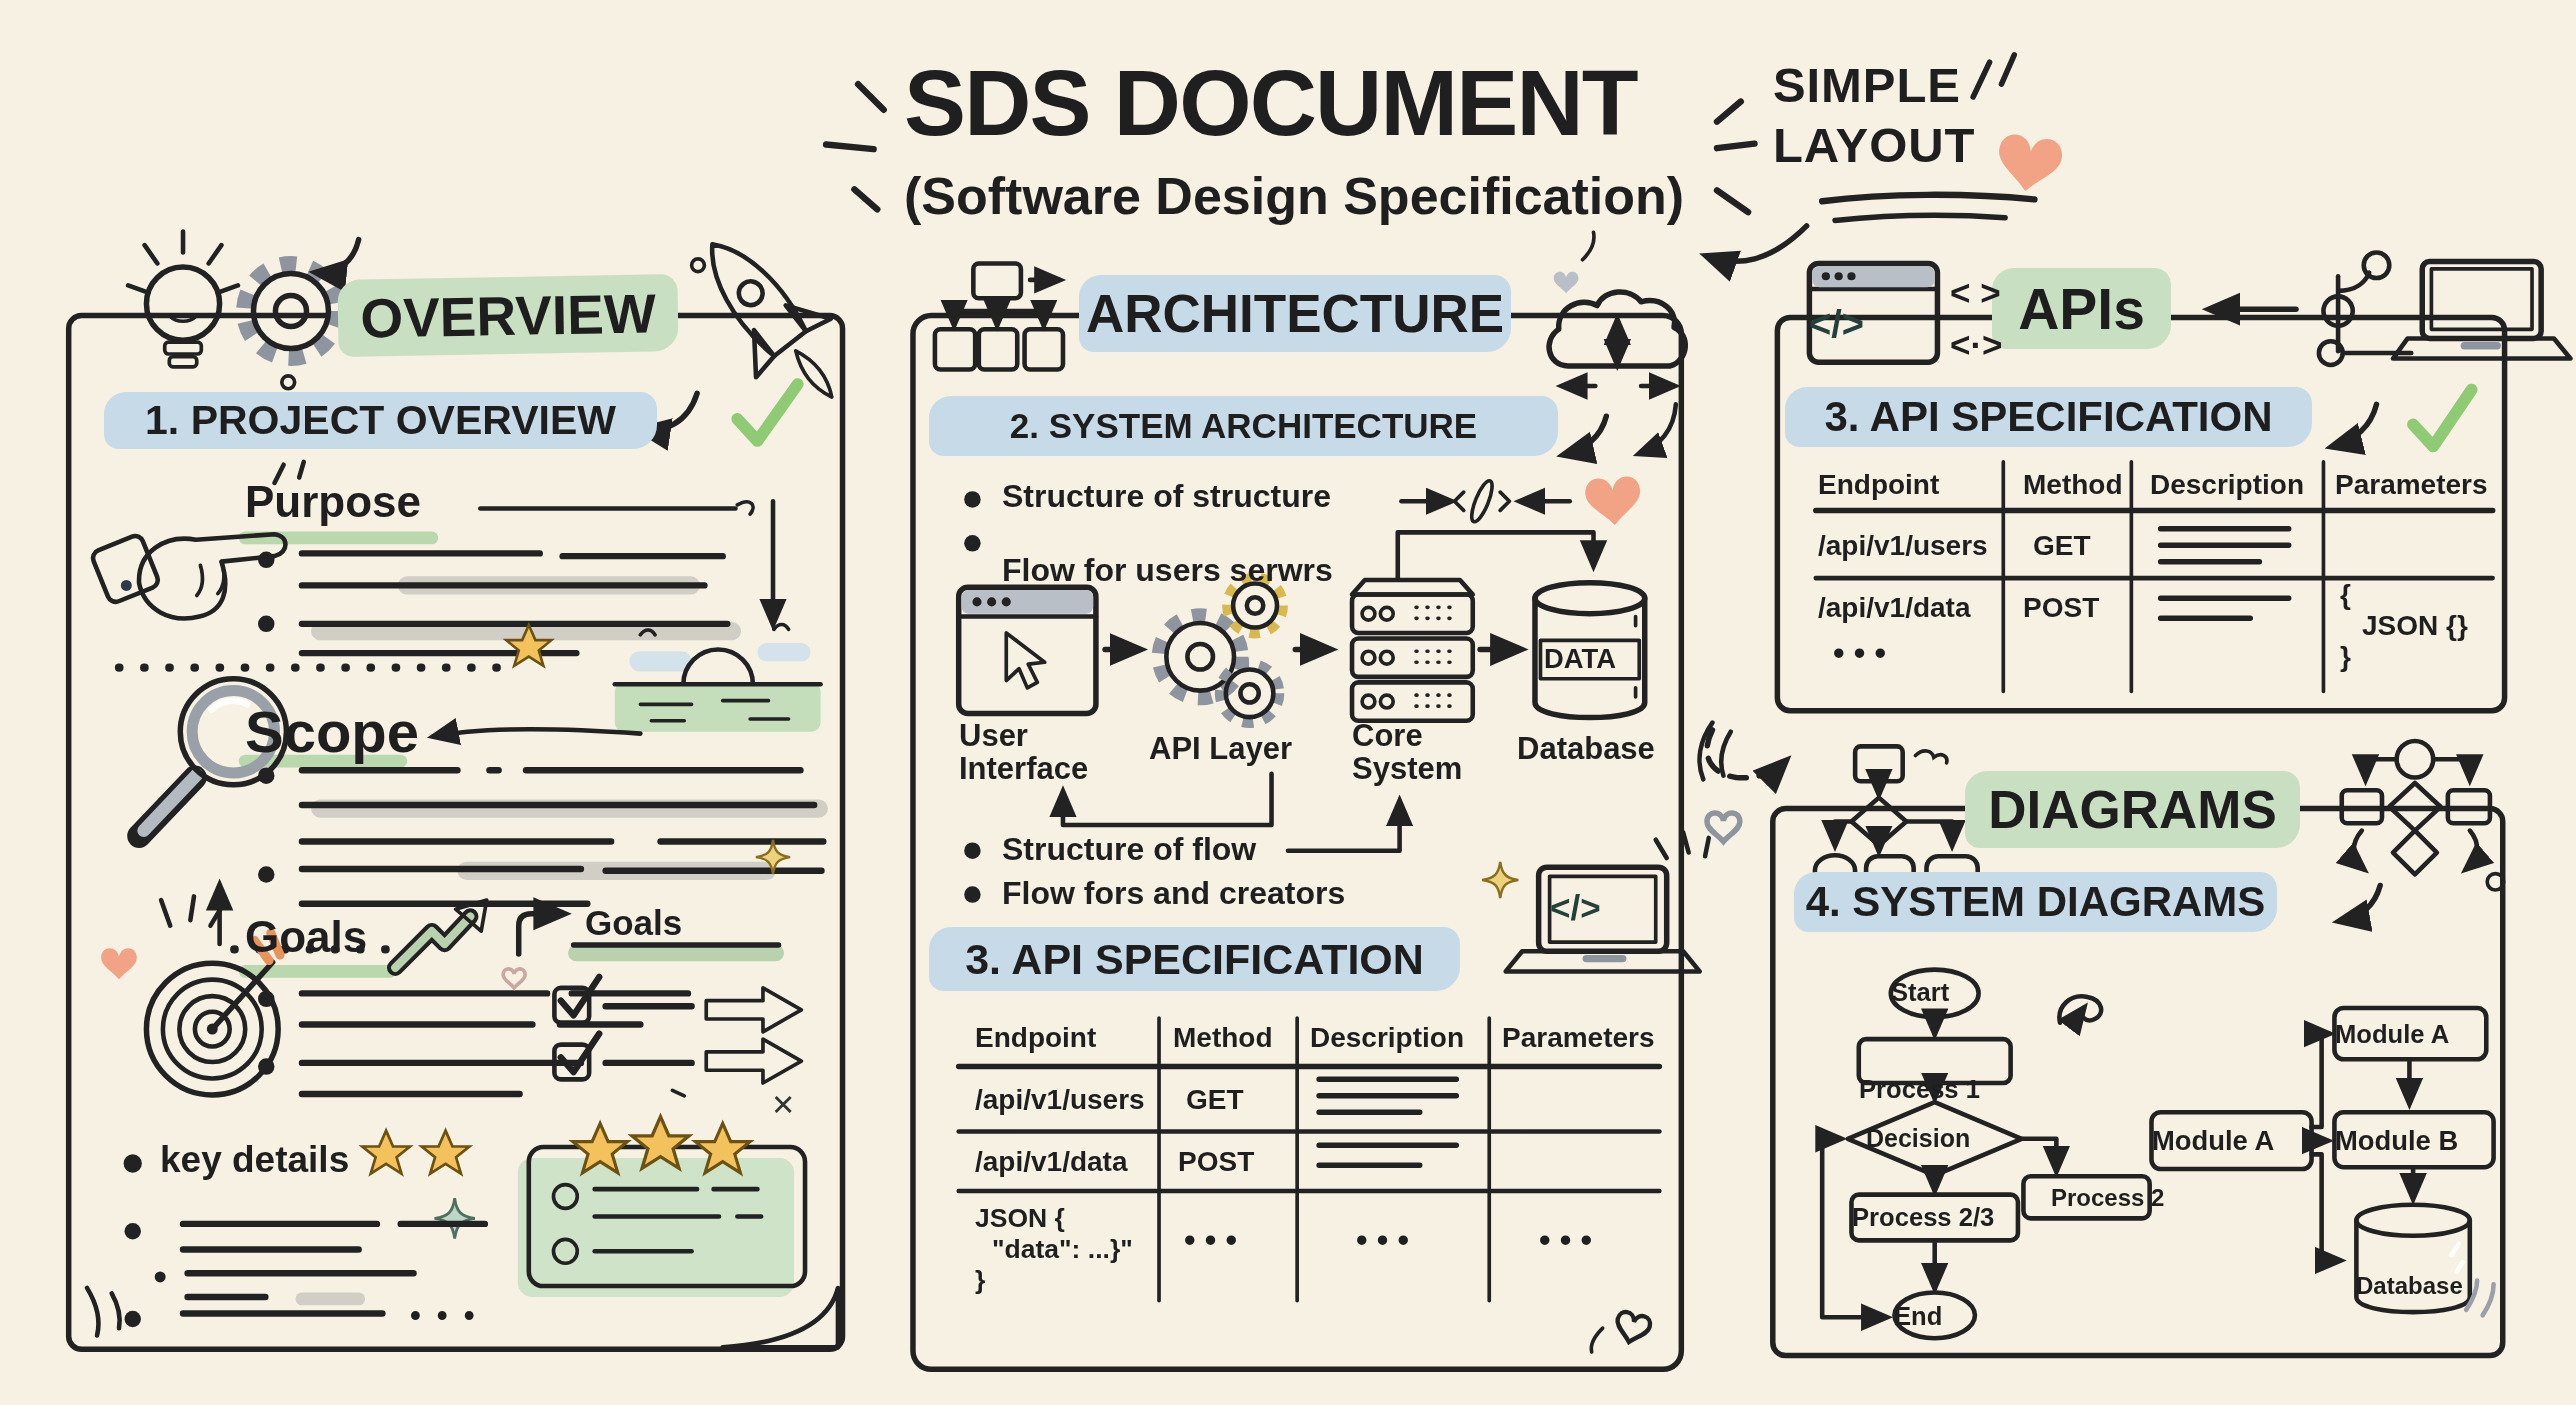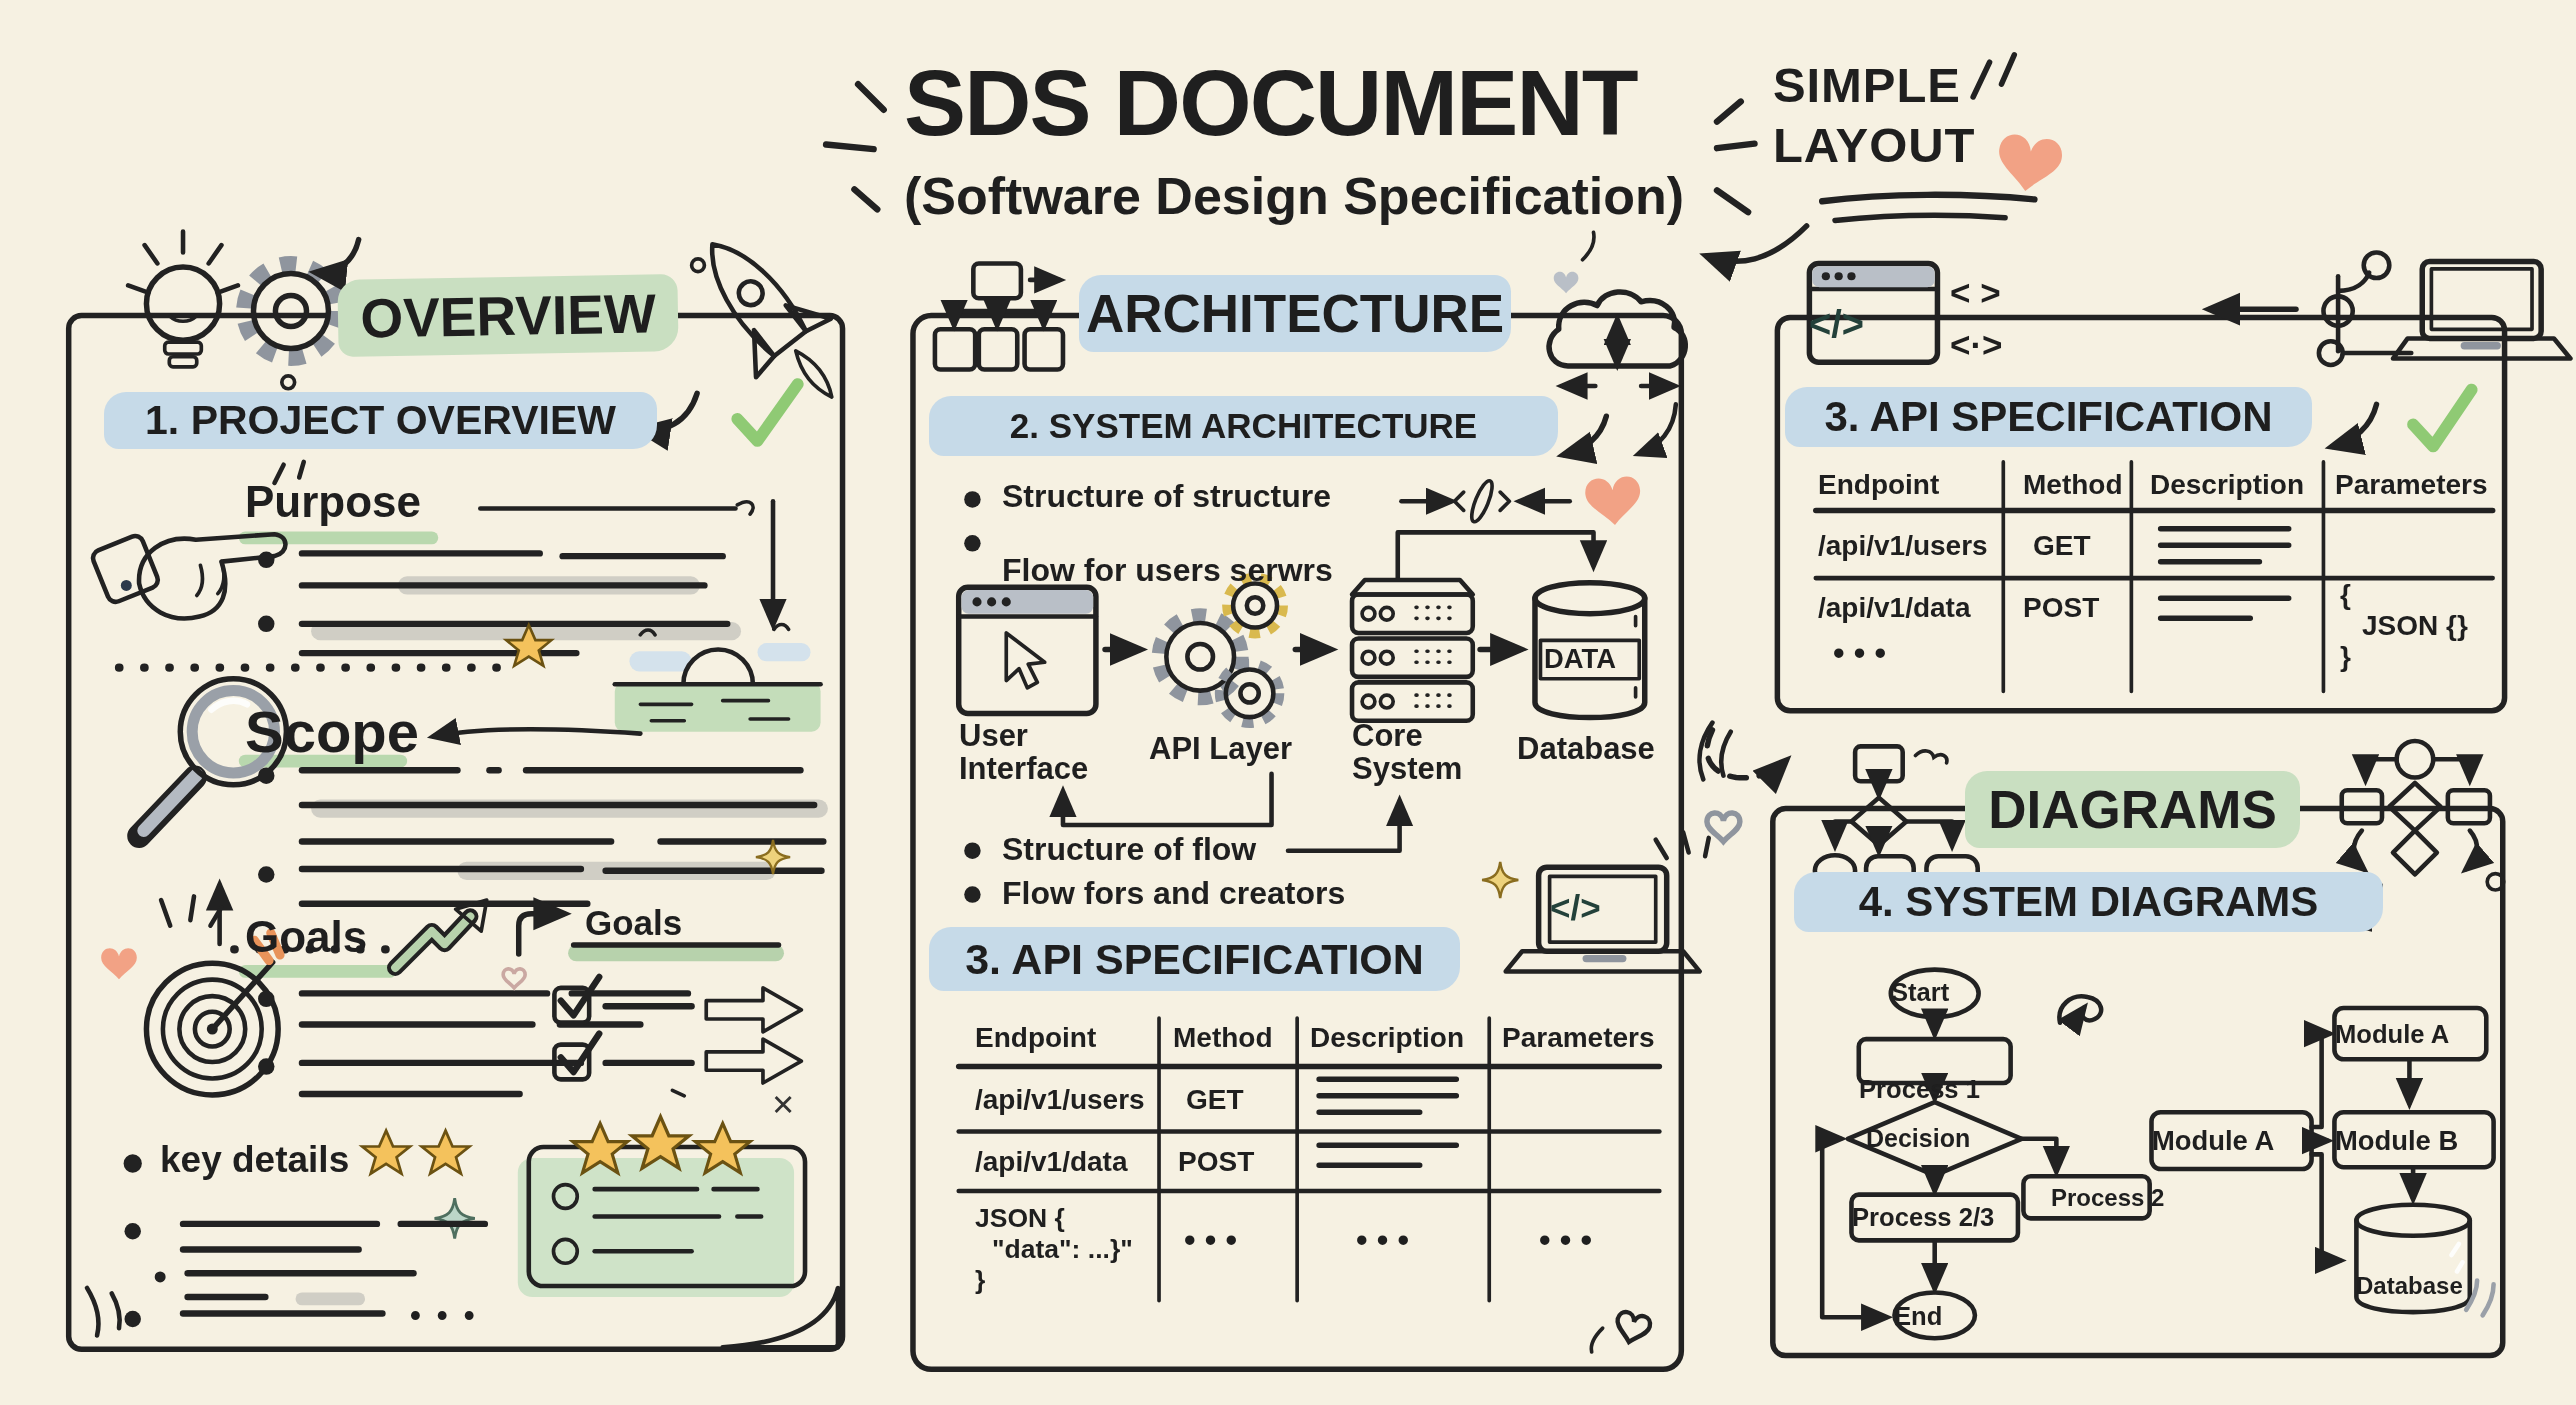--- a/index.html
+++ b/index.html
@@ -484,36 +484,37 @@
 <div class="t" style="left:975px;top:1204px;font-size:26.5px;">JSON {</div>
 <div class="t" style="left:992px;top:1235px;font-size:26.5px;">"data": ...}"</div>
 <div class="t" style="left:975px;top:1266px;font-size:26.5px;">}</div>
 <div class="t" style="left:1184px;top:1222px;font-size:33px;">• • •</div>
 <div class="t" style="left:1356px;top:1222px;font-size:33px;">• • •</div>
 <div class="t" style="left:1539px;top:1222px;font-size:33px;">• • •</div>
 
 <div class="t c" style="left:1809px;top:304px;width:128px;font-size:38px;color:#23413a;">&lt;/&gt;</div>
 <div class="t" style="left:1950px;top:274px;font-size:35px;">&lt; &gt;</div>
 <div class="t" style="left:1950px;top:326px;font-size:35px;">&lt;·&gt;</div>
+<div class="hl g" style="left:1992px;top:268px;width:179px;height:81px;font-size:57px;">APIs</div>
 <div class="hl b" style="left:1785px;top:387px;width:527px;height:60px;font-size:42px;">3. API SPECIFICATION</div>
 <div class="t" style="left:1818px;top:470px;font-size:28px;">Endpoint</div>
 <div class="t" style="left:2023px;top:470px;font-size:28px;">Method</div>
 <div class="t" style="left:2150px;top:470px;font-size:28px;">Description</div>
 <div class="t" style="left:2335px;top:470px;font-size:28px;">Parameters</div>
 <div class="t" style="left:1818px;top:531px;font-size:28px;">/api/v1/users</div>
 <div class="t" style="left:2033px;top:531px;font-size:28px;">GET</div>
 <div class="t" style="left:1818px;top:593px;font-size:28px;">/api/v1/data</div>
 <div class="t" style="left:2023px;top:593px;font-size:28px;">POST</div>
 <div class="t" style="left:2340px;top:580px;font-size:28px;">{</div>
 <div class="t" style="left:2362px;top:611px;font-size:28px;">JSON {}</div>
 <div class="t" style="left:2340px;top:642px;font-size:28px;">}</div>
 <div class="t" style="left:1833px;top:635px;font-size:33px;">• • •</div>
 
 <div class="hl g" style="left:1965px;top:771px;width:335px;height:77px;font-size:53px;">DIAGRAMS</div>
-<div class="hl b" style="left:1794px;top:872px;width:589px;height:60px;font-size:42px;">4. SYSTEM DIAGRAMS</div>
+<div class="hl b" style="left:1794px;top:872px;width:483px;height:60px;font-size:42px;">4. SYSTEM DIAGRAMS</div>
 <div class="t c" style="left:1891px;top:979px;width:88px;font-size:25.6px;">Start</div>
 <div class="t c" style="left:1859px;top:1048px;width:152px;font-size:25.6px;margin-top:28px;">Process 1</div>
 <div class="t c" style="left:1866px;top:1125px;width:137px;font-size:25px;">Decision</div>
 <div class="t c" style="left:1852px;top:1204px;width:166px;font-size:25.6px;">Process 2/3</div>
 <div class="t c" style="left:2023px;top:1185px;width:126px;font-size:24px;padding-left:28px;">Process 2</div>
 <div class="t c" style="left:1894px;top:1303px;width:81px;font-size:25.6px;">End</div>
 <div class="t c" style="left:2335px;top:1021px;width:152px;font-size:25.6px;">Module A</div>
 <div class="t c" style="left:2152px;top:1126px;width:160px;font-size:27.4px;">Module A</div>
 <div class="t c" style="left:2335px;top:1126px;width:159px;font-size:27.4px;">Module B</div>
 <div class="t c" style="left:2356px;top:1273px;width:113px;font-size:24px;">Database</div>

